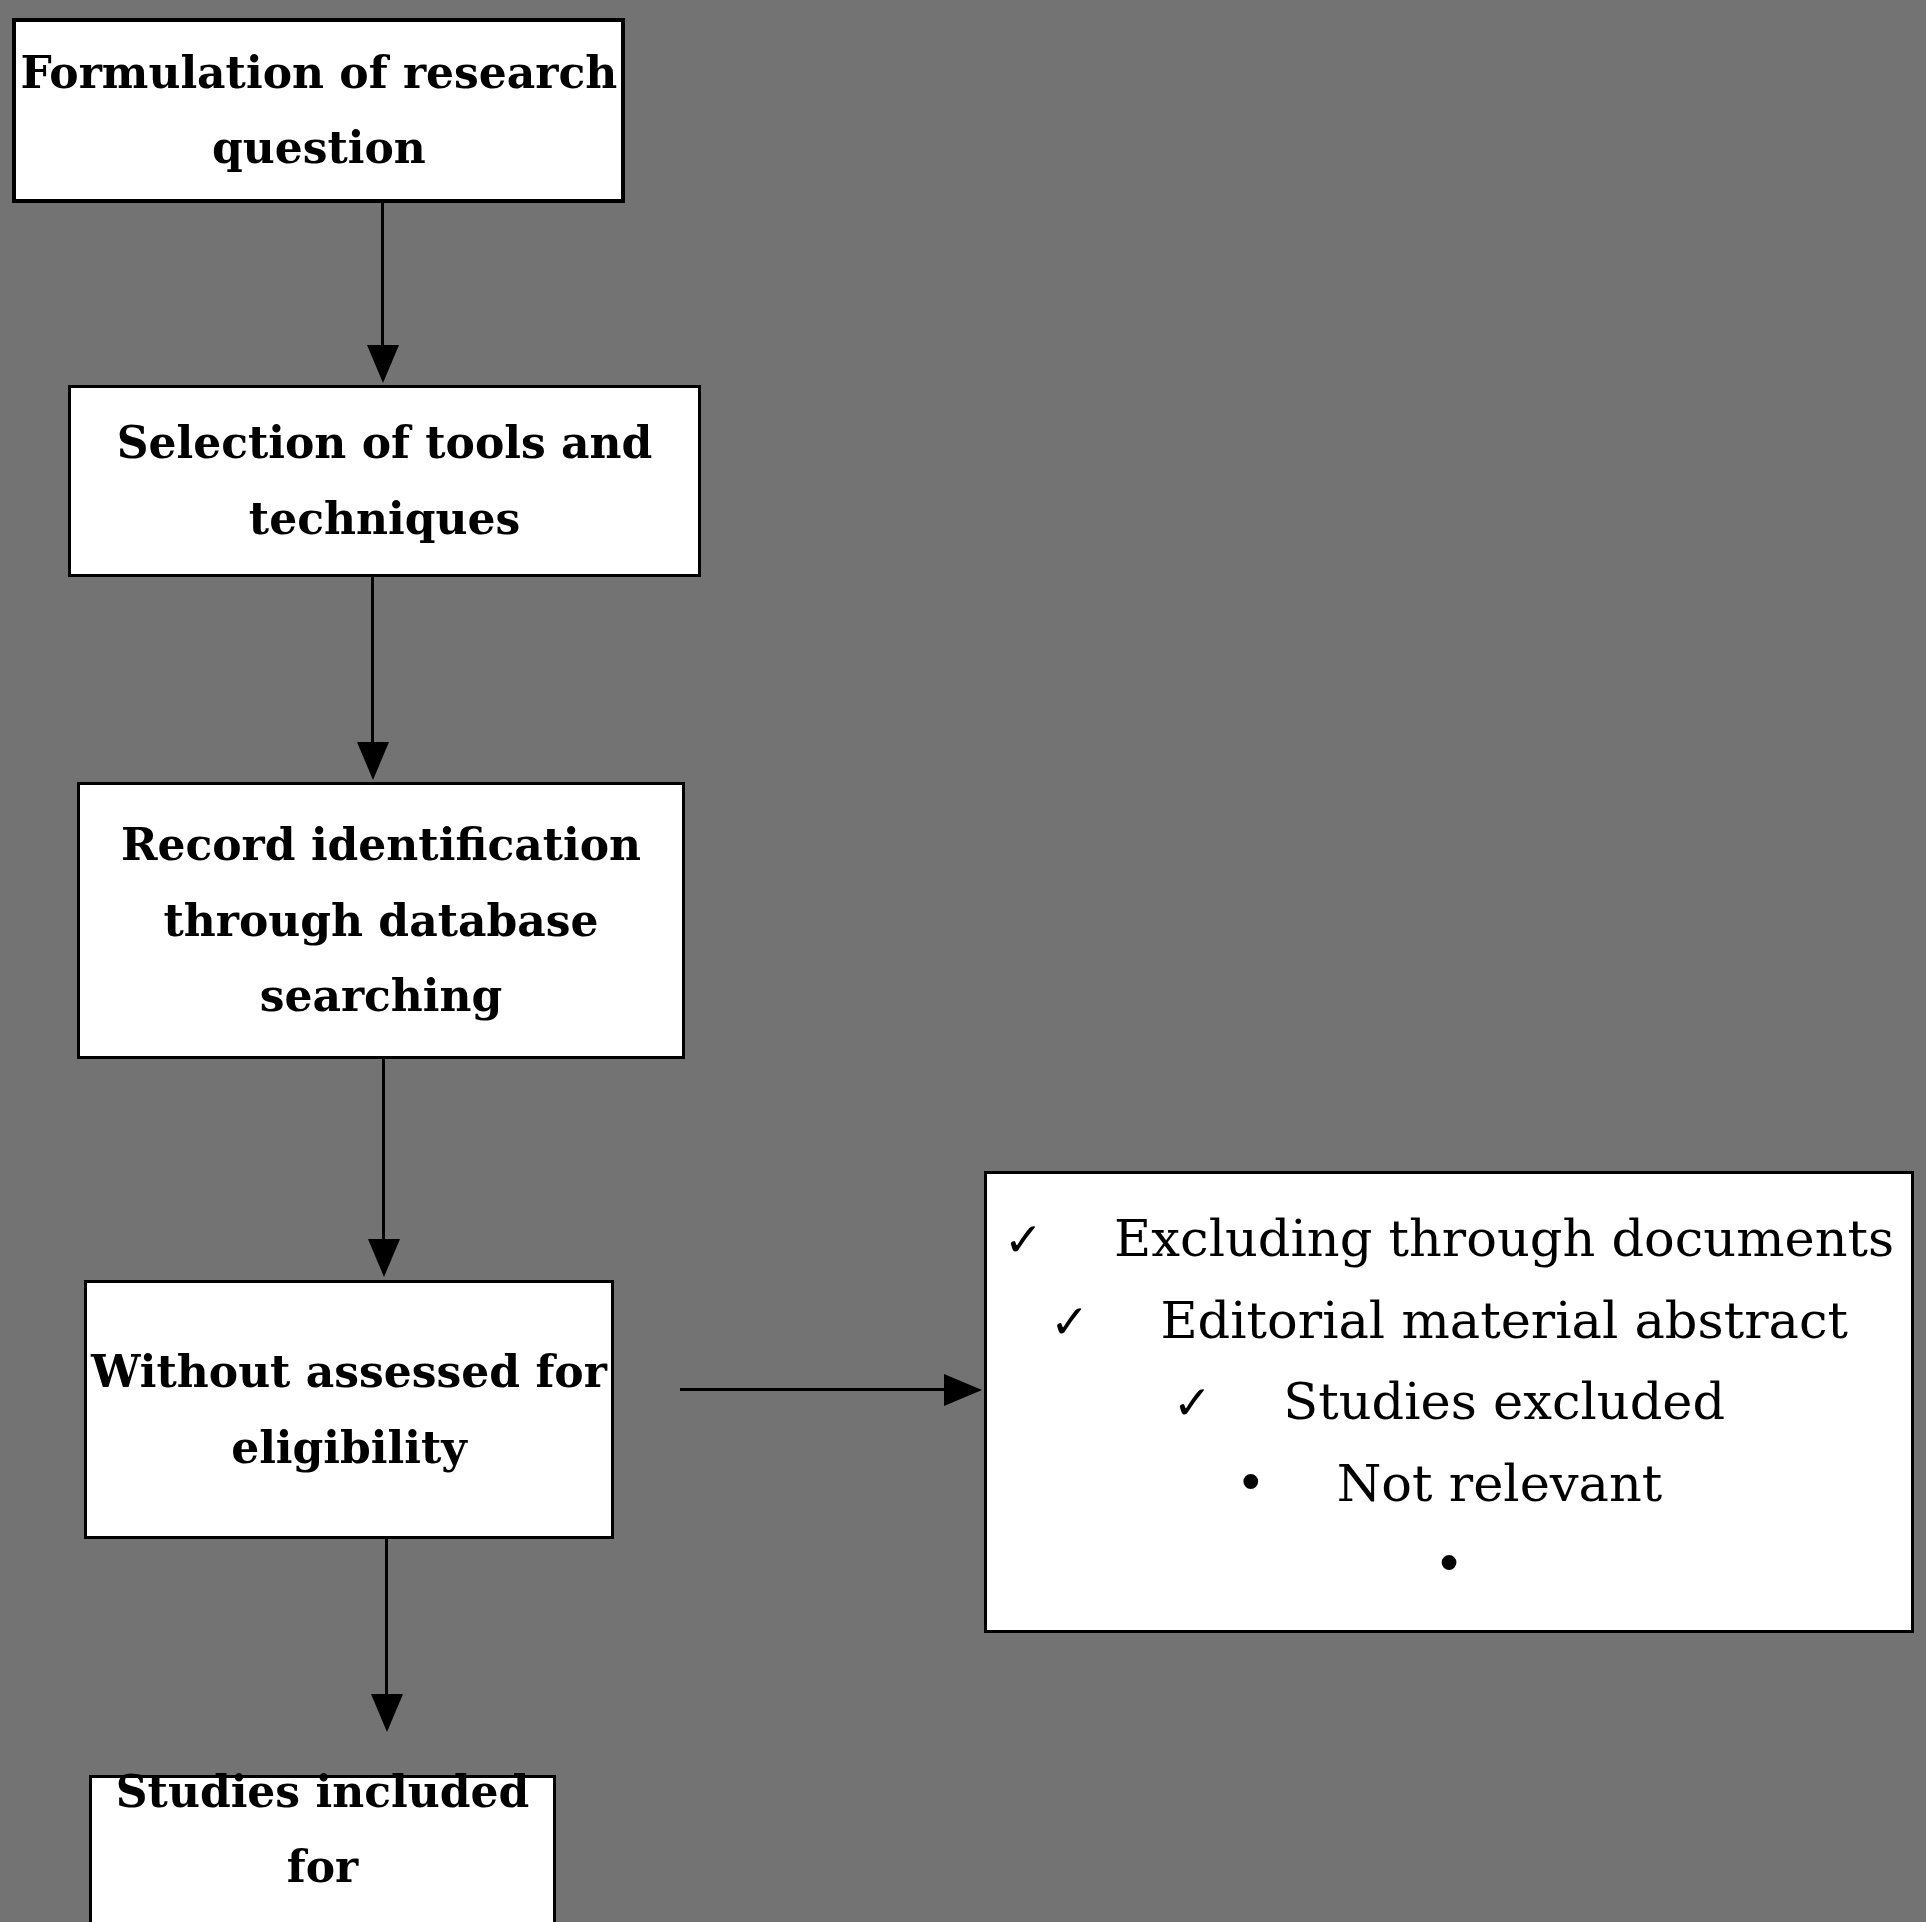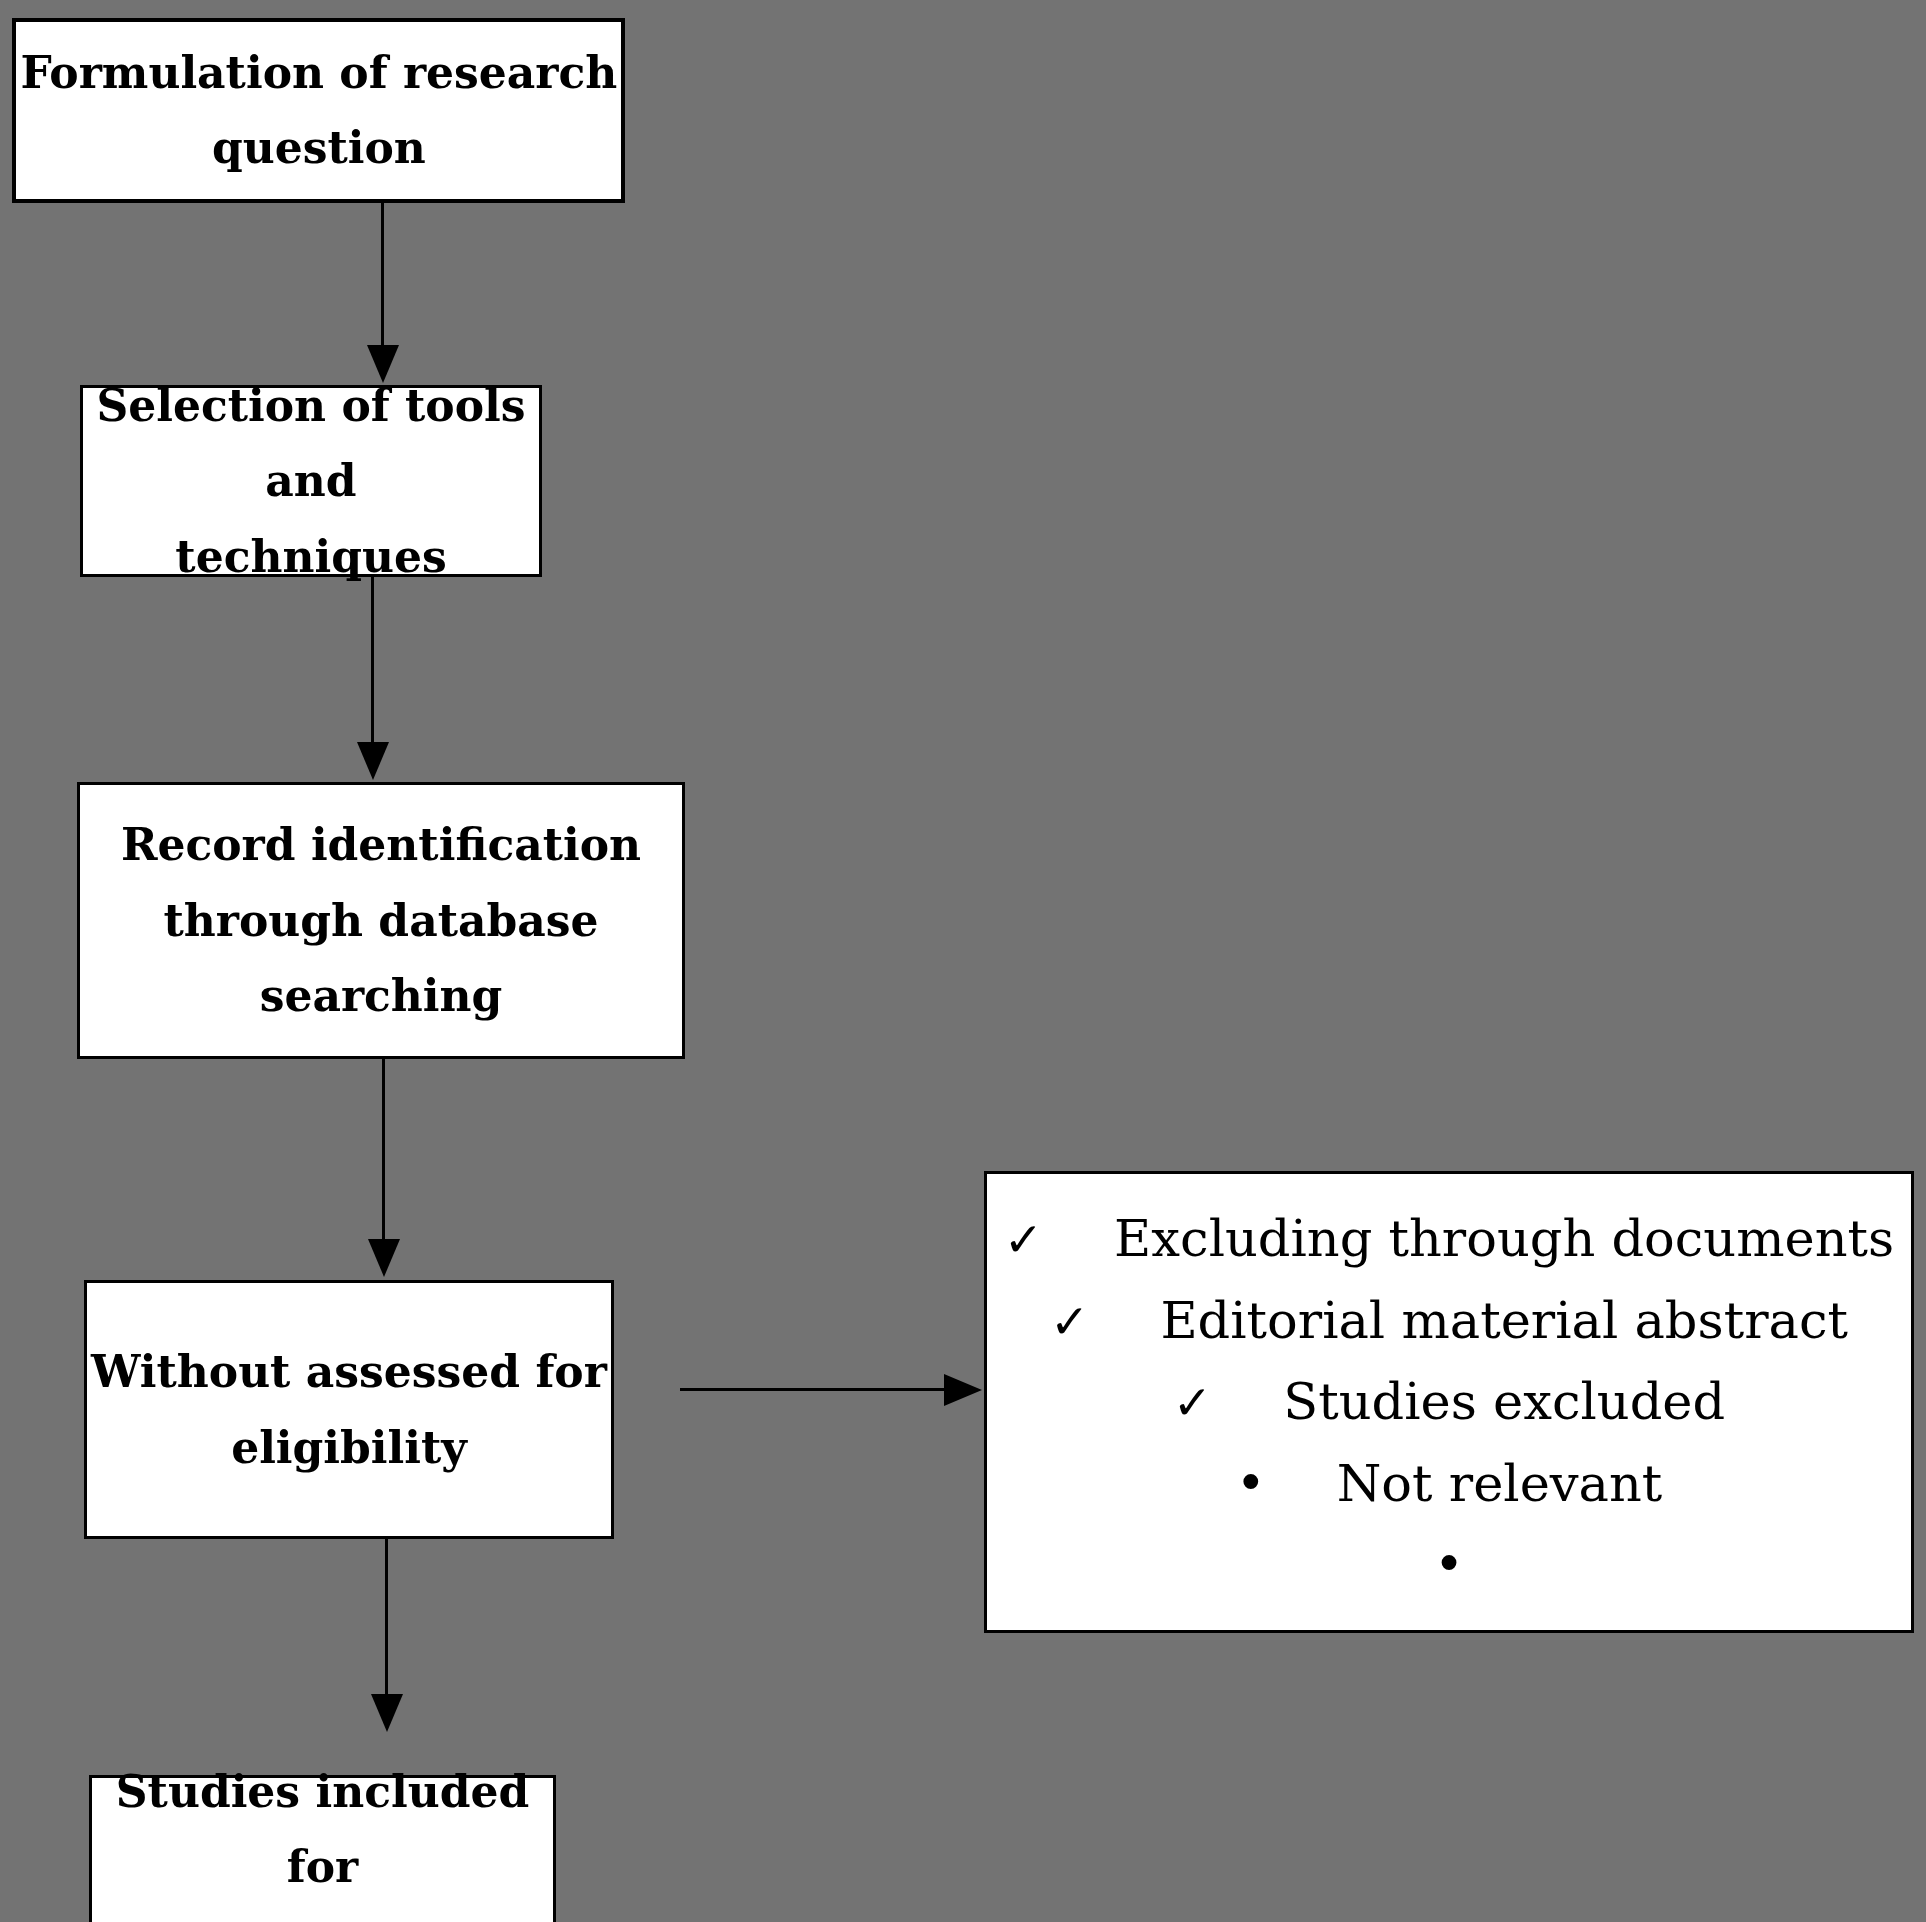--- a/index.html
+++ b/index.html
@@ -26,21 +26,21 @@
     box-sizing: border-box;
   }
   .flow-box .box-label {
     font-weight: bold;
     font-size: 44px;
     line-height: 1.72;
     white-space: pre-line;
   }
   
   #box-formulation   { left: 12.4px;   top: 17.7px;   width: 613px; height: 185px; border-width: 4.1px; }
-  #box-selection     { left: 80px;  top: 385px;  width: 462px;  height: 192px; }
+  #box-selection     { left: 68px;  top: 385px;  width: 633px;  height: 192px; }
   #box-record        { left: 77px;  top: 782px; width: 608px;  height: 277px; }
   #box-articles      { left: 84px;  top: 1280px; width: 530px;  height: 259px; }
   #box-studies       { left: 89px;  top: 1775px; width: 467px;  height: 184px; }
 
   #box-exclusion {
     position: absolute;
     left: 984px; top: 1171px; width: 930px; height: 462px;
     border: 3.5px solid #000000;
     background: #ffffff;
     box-sizing: border-box;

